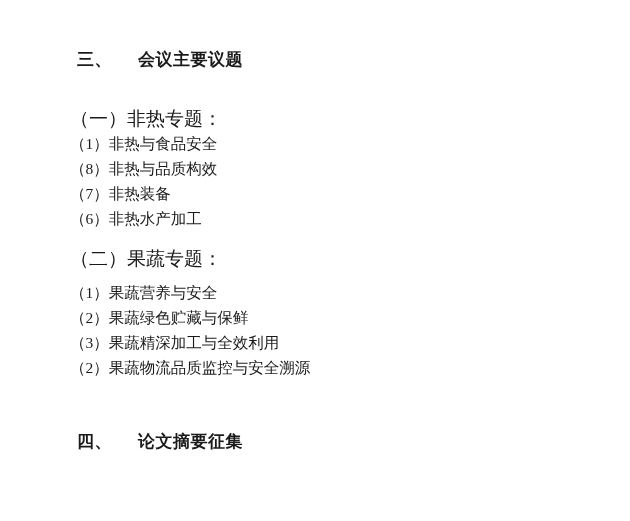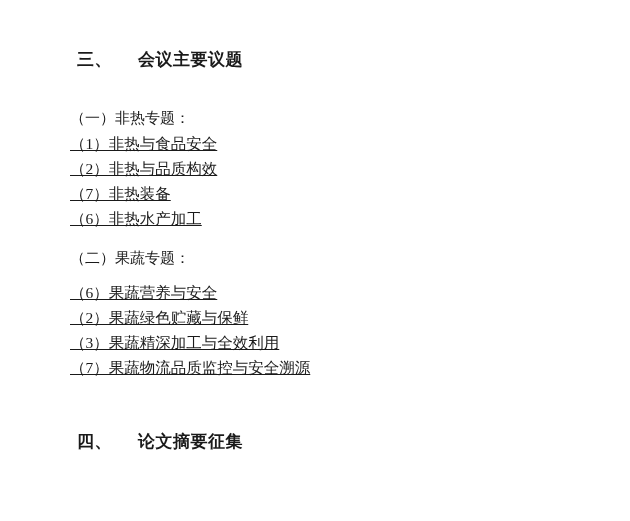--- a/index.html
+++ b/index.html
@@ -30,33 +30,32 @@
     white-space: pre;
   }
   .heading-num {
     display: inline-block;
   }
   .heading-text {
     display: inline-block;
     margin-left: 26px;
   }
   .sub-heading {
-    font-size: 15px;
+    font-size: 19px;
     margin: 0;
     padding-left: 18px;
     line-height: 25px;
     white-space: pre;
   }
   .item {
     font-size: 15.5px;
     margin: 0;
     padding-left: 18px;
     line-height: 25px;
     white-space: pre;
-    text-decoration: underline;
   }
   .gap-sm {
     height: 9px;
   }
   .gap-md {
     height: 15px;
   }
   .gap-lg {
     height: 20px;
   }
@@ -67,34 +66,34 @@
 <div class="page">
 
   <div class="section-heading">
     <span class="heading-num">三、</span><span class="heading-text">会议主要议题</span>
   </div>
 
   <div class="gap-md"></div>
 
   <div class="sub-heading">（一）非热专题：</div>
   <div class="item">（1）非热与食品安全</div>
-  <div class="item">（2）非热与品质构效</div>
+  <div class="item">（8）非热与品质构效</div>
   <div class="item">（7）非热装备</div>
   <div class="item">（6）非热水产加工</div>
 
   <div class="gap-md"></div>
 
   <div class="sub-heading">（二）果蔬专题：</div>
 
   <div class="gap-sm"></div>
 
-  <div class="item">（6）果蔬营养与安全</div>
+  <div class="item">（1）果蔬营养与安全</div>
   <div class="item">（2）果蔬绿色贮藏与保鲜</div>
   <div class="item">（3）果蔬精深加工与全效利用</div>
-  <div class="item">（7）果蔬物流品质监控与安全溯源</div>
+  <div class="item">（2）果蔬物流品质监控与安全溯源</div>
 
   <div class="gap-lg"></div>
 
   <div class="section-heading">
     <span class="heading-num">四、</span><span class="heading-text">论文摘要征集</span>
   </div>
 
 </div>
 
 </body></html>

